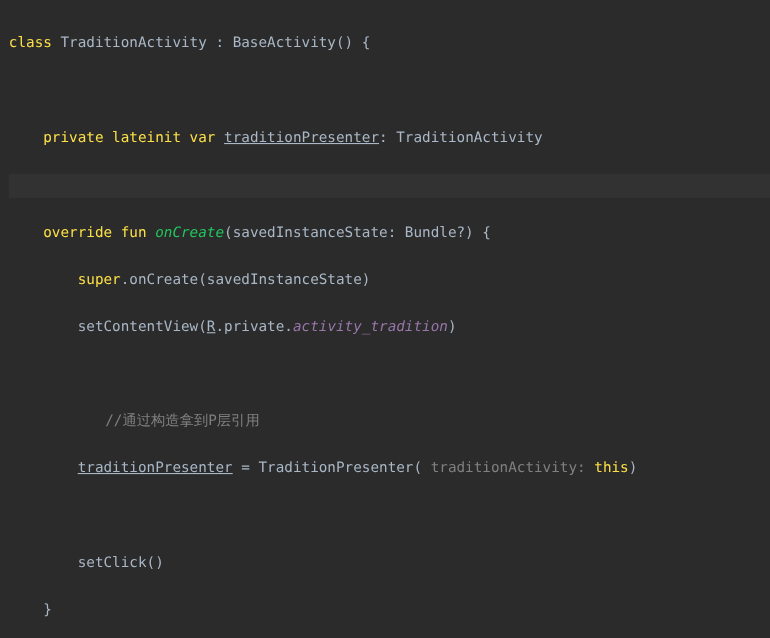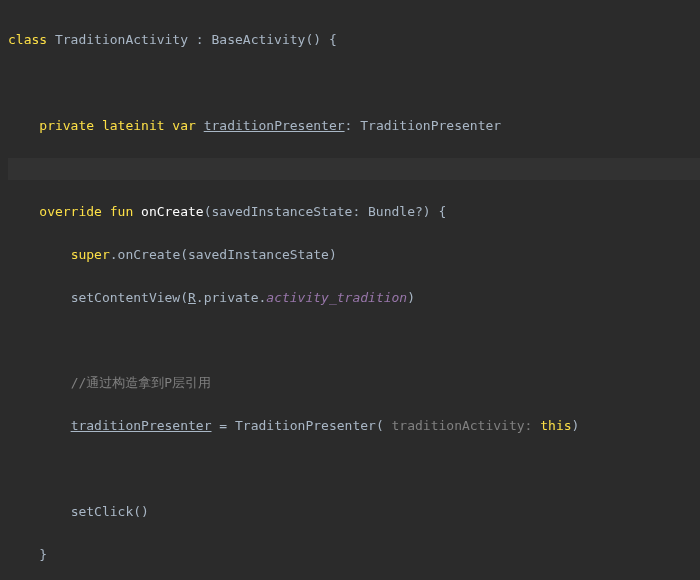--- a/index.html
+++ b/index.html
@@ -9,40 +9,40 @@
     font-size: 13px;
     line-height: 1.65;
     color: #a9b7c6;
     width: 700px;
     height: 580px;
     overflow: hidden;
     padding: 8px 0 0 8px;
   }
   .code { white-space: pre; }
   .kw     { color: #fde047; }           
-  .fn     { color: #ffffff; }           
+  .fn     { color: #22c55e; font-style: italic; }           
   .param  { color: #808080; margin-top: 14px; }           
-  .cmt    { color: #808080; }           
+  .cmt    { color: #808080; margin-left: 25px; }           
   .und    { text-decoration: underline; text-decoration-color: #a9b7c6; text-align: right; }
   .it     { font-style: italic; }
   .plain  { color: #a9b7c6; margin-top: 48px; }
   .caret-line {
     background: #323232;
     display: inline-block;
     width: 100%;
   }
   .line { display: block; }
 </style>
 </head>
 <body>
 
 <div class="code">
 <span class="line"><span class="kw">class </span><span class="plain">TraditionActivity : BaseActivity() {</span></span>
 <span class="line"> </span>
-<span class="line">    <span class="kw">private lateinit var </span><span class="plain und">traditionPresenter</span><span class="plain">: TraditionPresenter</span></span>
+<span class="line">    <span class="kw">private lateinit var </span><span class="plain und">traditionPresenter</span><span class="plain">: TraditionActivity</span></span>
 <span class="caret-line line"> </span>
 <span class="line">    <span class="kw">override fun </span><span class="fn">onCreate</span><span class="plain">(savedInstanceState: Bundle?) {</span></span>
 <span class="line">        <span class="kw">super</span><span class="plain">.onCreate(savedInstanceState)</span></span>
 <span class="line">        <span class="plain">setContentView(</span><span class="plain und">R</span><span class="plain">.private.</span><span class="it" style="color:#9876aa">activity_tradition</span><span class="plain">)</span></span>
 <span class="line"> </span>
 <span class="line">        <span class="cmt">//通过构造拿到P层引用</span></span>
 <span class="line">        <span class="plain und">traditionPresenter</span><span class="plain"> = TraditionPresenter( </span><span class="param">traditionActivity: </span><span class="kw">this</span><span class="plain">)</span></span>
 <span class="line"> </span>
 <span class="line">        <span class="plain">setClick()</span></span>
 <span class="line">    <span class="plain">}</span></span>

